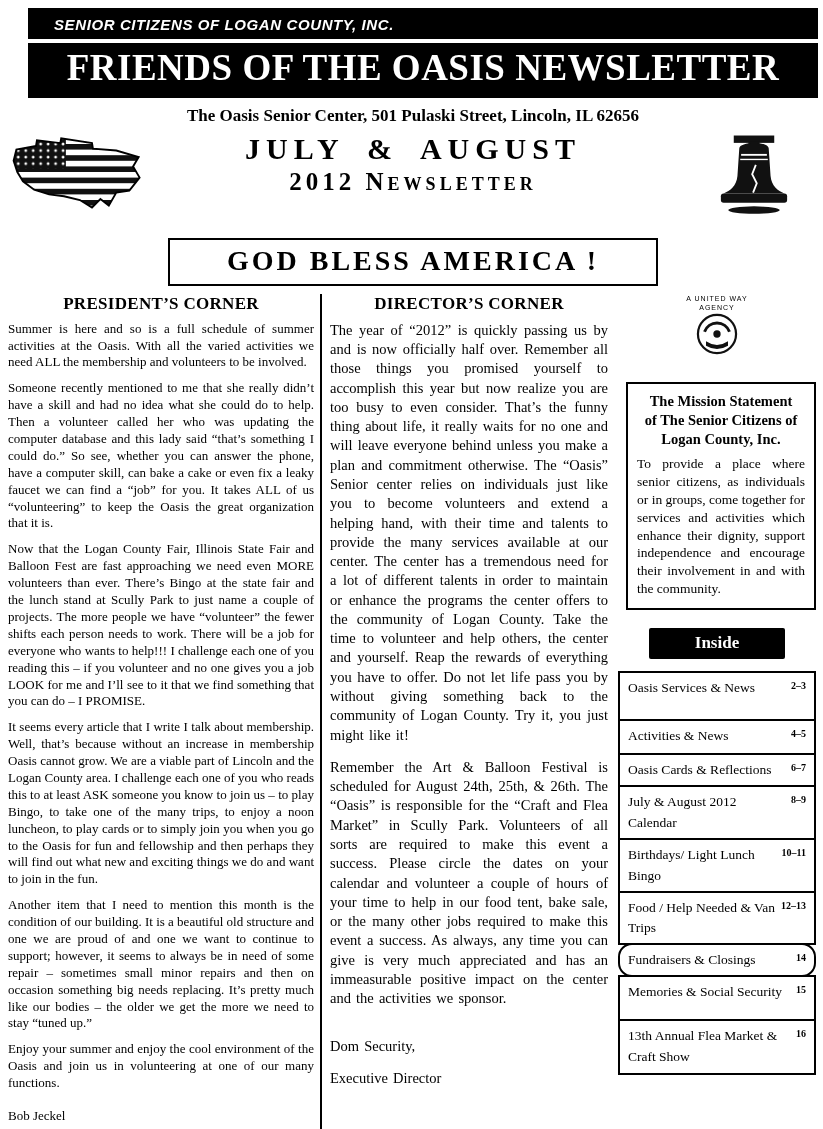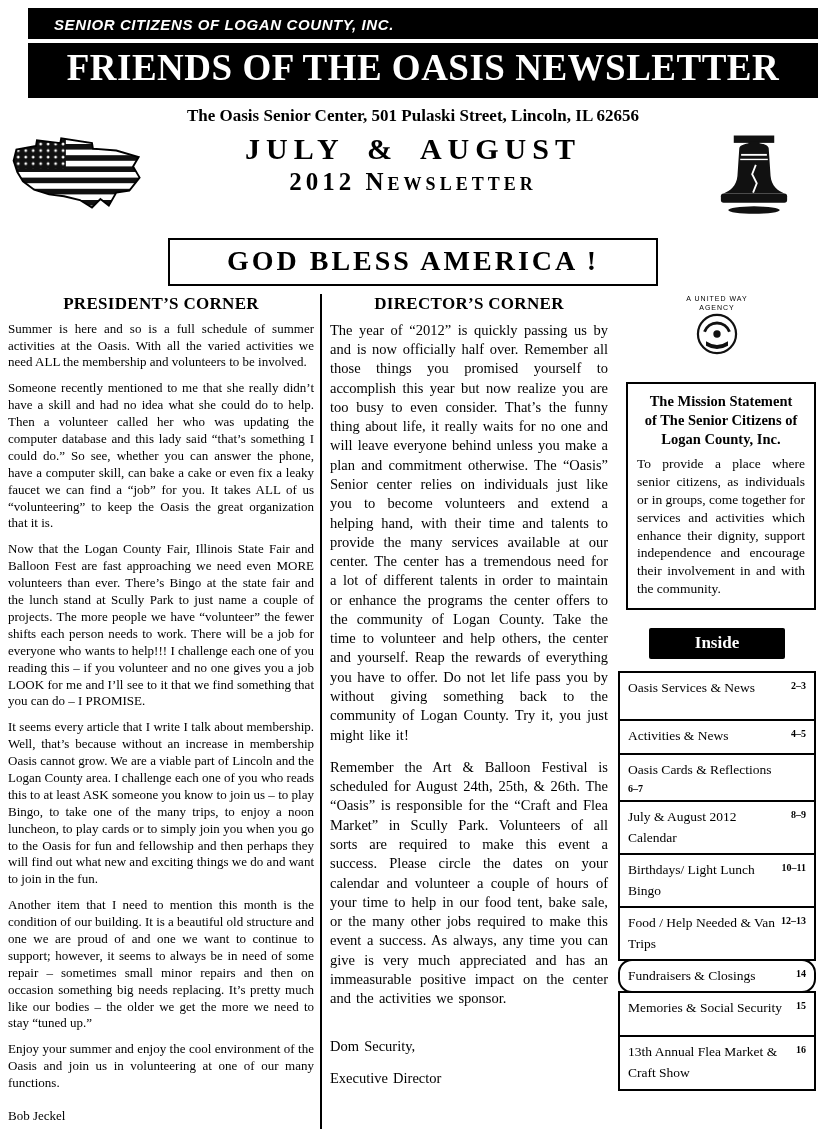--- a/index.html
+++ b/index.html
@@ -57,21 +57,21 @@
     text-align:center; font-weight:bold; font-size:17px; padding:5px 0 6px;
     border-radius:2px;
   }
   .toc { margin-top:12px; }
   .toc-row { display:flex; justify-content:flex-start; border:2px solid #000; margin-top:-2px; padding:5px 8px 4px 8px; background:#fff; }
   .toc-row:first-child { margin-top:0; }
   .toc-label { flex:1; font-size:13.5px; line-height:1.55; padding-right:4px; }
   .toc-pages { flex:none; font-size:10px; font-weight:bold; line-height:1.55; }
   .toc-row:nth-child(1){ min-height:50px; }
   .toc-row:nth-child(2){ min-height:36px; }
-  .toc-row:nth-child(3){ min-height:32px;flex-direction:column; }
+  .toc-row:nth-child(3){ min-height:32px; }
   .toc-row:nth-child(4){ min-height:46px; }
   .toc-row:nth-child(5){ min-height:46px; }
   .toc-row:nth-child(6){ min-height:46px; }
   .toc-row:nth-child(7){ min-height:32px;border-radius:14px; }
   .toc-row:nth-child(8){ min-height:46px; }
   .toc-row:nth-child(9){ min-height:56px; }
 </style>
 </head>
 <body>
 

